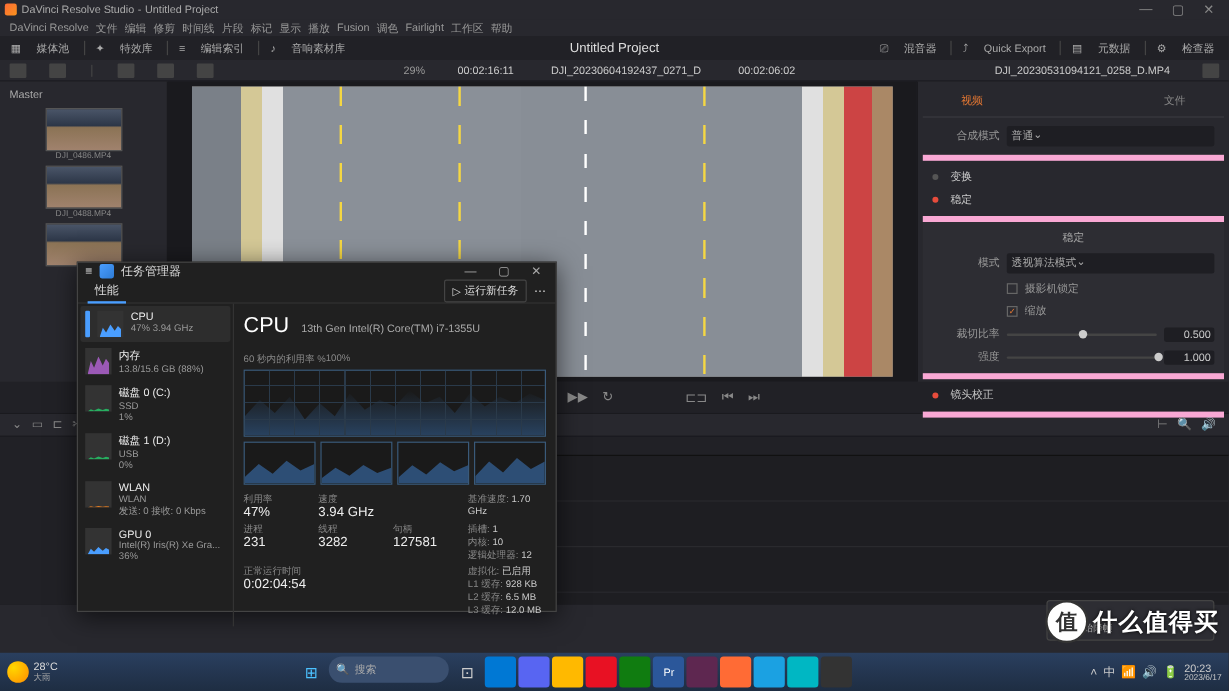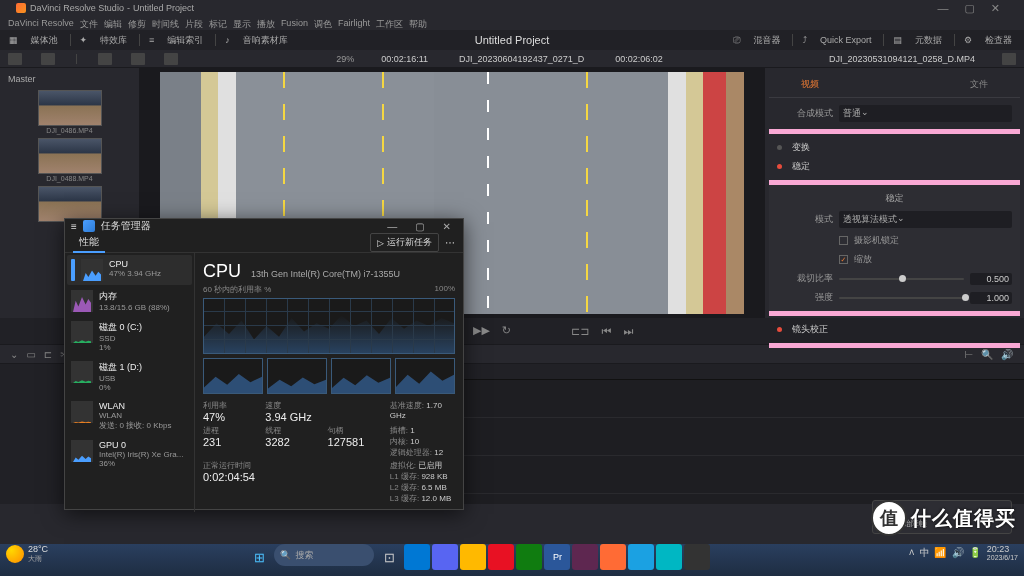--- a/index.html
+++ b/index.html
@@ -1,17 +1,17 @@
 <!DOCTYPE html>
 <html><head>
 <meta charset="utf-8">
 <style>
 *{margin:0;padding:0;box-sizing:border-box;font-family:"Segoe UI","Microsoft YaHei",sans-serif;user-select:none}
 body{width:1024px;height:576px;background:#28282e;color:#ccc;overflow:hidden;position:relative;font-size:10px}
-.titlebar{height:16px;background:#28282e;display:flex;align-items:center;padding:0 16px;font-size:9px;color:#aaa}
+.titlebar{height:16px;background:#28282e;display:flex;align-items:center;padding:0 4px;font-size:9px;color:#aaa}
 .titlebar .app-icon{width:10px;height:10px;background:linear-gradient(135deg,#ff6b35,#f7931e);border-radius:2px;margin-right:4px}
 .titlebar .spacer{flex:1}
 .titlebar .winbtn{padding:0 8px;font-size:11px;color:#888}
 .menubar{height:14px;display:flex;gap:6px;padding:2px 8px;font-size:9px;color:#999;background:#28282e}
 .menubar span{cursor:default}
 .toolbar{height:20px;background:#212126;display:flex;align-items:center;padding:0 6px;gap:4px}
 .toolbar .tbtn{padding:2px 6px;font-size:9px;color:#aaa;border-radius:2px}
 .toolbar .tbtn.icon{padding:2px 3px}
 .toolbar .sep{width:1px;height:12px;background:#444;margin:0 2px}
 .toolbar .center{flex:1;text-align:center;font-size:11px;color:#ddd}
@@ -101,37 +101,37 @@
 .taskman .tm-item .gicon.disk::after{background:#27ae60;height:15%}
 .taskman .tm-item .gicon.net::after{background:#e67e22;height:8%}
 .taskman .tm-item .gicon.gpu::after{background:#4a9eff;height:35%}
 .taskman .tm-item .info{flex:1;font-size:9px}
 .taskman .tm-item .info .n{color:#eee}
 .taskman .tm-item .info .v{color:#999;font-size:8px}
 .taskman .tm-main{flex:1;padding:8px;font-size:9px}
 .taskman .tm-main .hdr{display:flex;align-items:baseline;gap:10px}
 .taskman .tm-main .hdr .big{font-size:18px;color:#fff}
 .taskman .tm-main .hdr .model{font-size:9px;color:#aaa}
-.taskman .tm-main .subhdr{display:flex;justify-content:space-between;font-size:8px;color:#888;margin-top:2px}
+.taskman .tm-main .subhdr{display:flex;justify-content:flex-start;font-size:8px;color:#888;margin-top:12px}
 .taskman .tm-main .graph{height:56px;border:1px solid #3a5a7a;margin-top:3px;position:relative;background:#1a1a1a}
 .taskman .tm-main .graph::after{content:"";position:absolute;inset:0;background:repeating-linear-gradient(0deg,transparent 0,transparent 13px,#2a3a4a 13px,#2a3a4a 14px),repeating-linear-gradient(90deg,transparent 0,transparent 20px,#2a3a4a 20px,#2a3a4a 21px)}
 .taskman .tm-main .graph .wave{position:absolute;bottom:0;left:0;right:0;height:100%;background:linear-gradient(180deg,transparent 0%,transparent 30%,rgba(74,158,255,0.3) 100%);clip-path:polygon(0 70%,5% 45%,10% 65%,15% 40%,20% 75%,25% 50%,30% 70%,35% 35%,40% 60%,45% 45%,50% 55%,55% 30%,60% 50%,65% 40%,70% 65%,75% 35%,80% 55%,85% 40%,90% 50%,95% 35%,100% 45%,100% 100%,0 100%)}
 .taskman .tm-main .graph .wave::before{content:"";position:absolute;top:0;left:0;right:0;height:2px;background:#4a9eff}
 .taskman .tm-main .mgraphs{display:flex;gap:4px;margin-top:4px}
 .taskman .tm-main .mgr{flex:1;height:36px;border:1px solid #3a5a7a;background:#1a1a1a;position:relative}
 .taskman .tm-main .mgr::after{content:"";position:absolute;bottom:0;left:0;right:0;background:rgba(74,158,255,0.4);clip-path:polygon(0 80%,20% 40%,40% 70%,60% 30%,80% 60%,100% 40%,100% 100%,0 100%)}
 .taskman .tm-main .mgr:nth-child(1)::after{height:80%}
 .taskman .tm-main .mgr:nth-child(2)::after{height:65%}
 .taskman .tm-main .mgr:nth-child(3)::after{height:75%}
 .taskman .tm-main .mgr:nth-child(4)::after{height:90%}
 .taskman .tm-main .stats{display:grid;grid-template-columns:1fr 1fr 1fr 1.2fr;gap:2px 8px;margin-top:6px;font-size:8px}
 .taskman .tm-main .stats .sl{color:#888}
 .taskman .tm-main .stats .sv{color:#eee;font-size:11px}
 .taskman .tm-main .stats .sv2{color:#ccc;font-size:8px}
-.taskbar{position:absolute;bottom:0;left:0;right:0;height:32px;background:linear-gradient(180deg,#2a3f5f,#1e2d42);display:flex;align-items:flex-start;padding:0 6px;gap:3px;z-index:50}
+.taskbar{position:absolute;bottom:0;left:0;right:0;height:32px;background:linear-gradient(180deg,#2a3f5f,#1e2d42);display:flex;align-items:center;padding:0 6px;gap:3px;z-index:50}
 .taskbar .weather{display:flex;align-items:center;gap:4px;font-size:9px;color:#ddd}
 .taskbar .weather .wicon{width:18px;height:18px;background:radial-gradient(circle at 30% 30%,#ffd700,#ff8c00);border-radius:50%}
 .taskbar .center{flex:1;display:flex;justify-content:center;gap:2px}
 .taskbar .tb-icon{width:26px;height:26px;border-radius:3px;display:flex;align-items:center;justify-content:center;font-size:13px}
 .taskbar .search{width:100px;height:22px;background:#3a4f6f;border-radius:11px;display:flex;align-items:center;padding:0 6px;font-size:9px;color:#aaa;gap:4px}
 .taskbar .tray{display:flex;align-items:center;gap:5px;font-size:9px;color:#ccc}
 .taskbar .tray .ticon{font-size:10px}
 .watermark{position:absolute;right:8px;bottom:40px;z-index:200;display:flex;align-items:center;gap:4px}
 .watermark .badge{width:36px;height:36px;background:#fff;border-radius:50%;display:flex;align-items:center;justify-content:center;font-size:18px;color:#333;font-weight:bold;border:2px solid #333}
 .watermark .txt{font-size:20px;color:#fff;text-shadow:0 0 3px #000;font-weight:bold;letter-spacing:1px}

